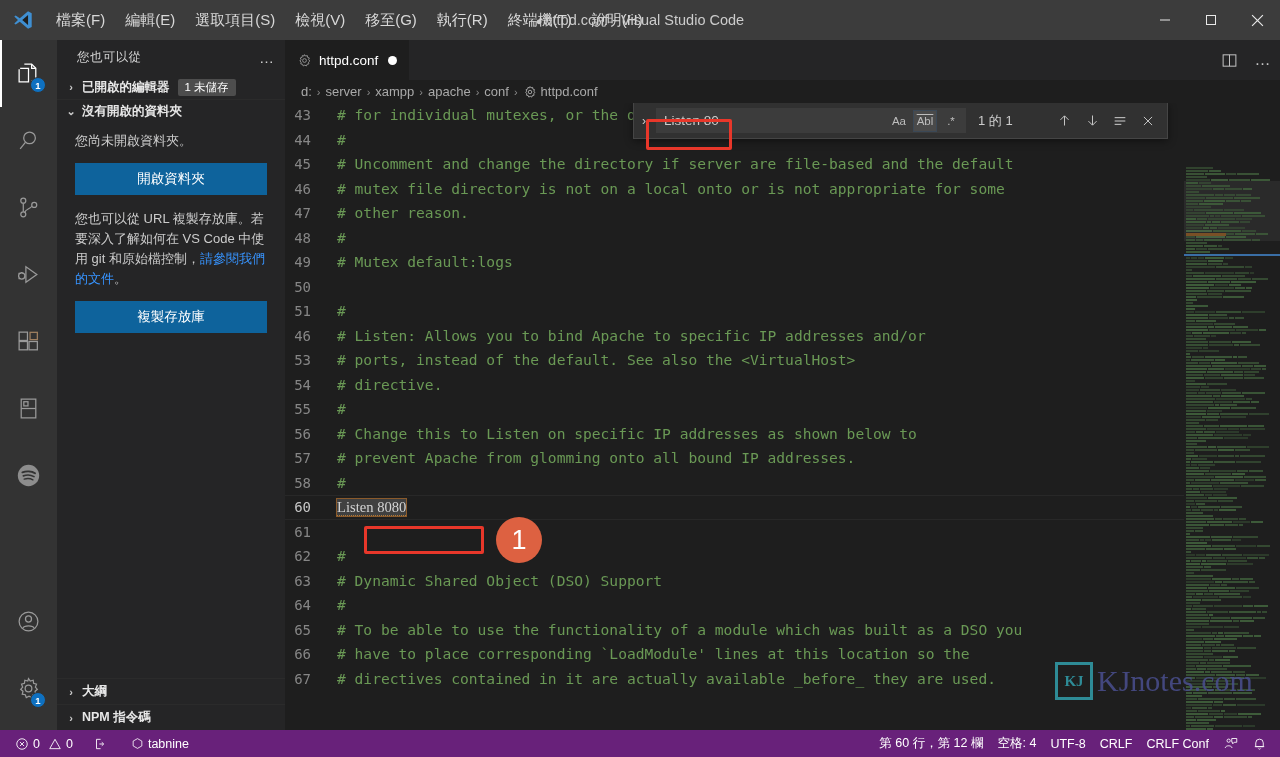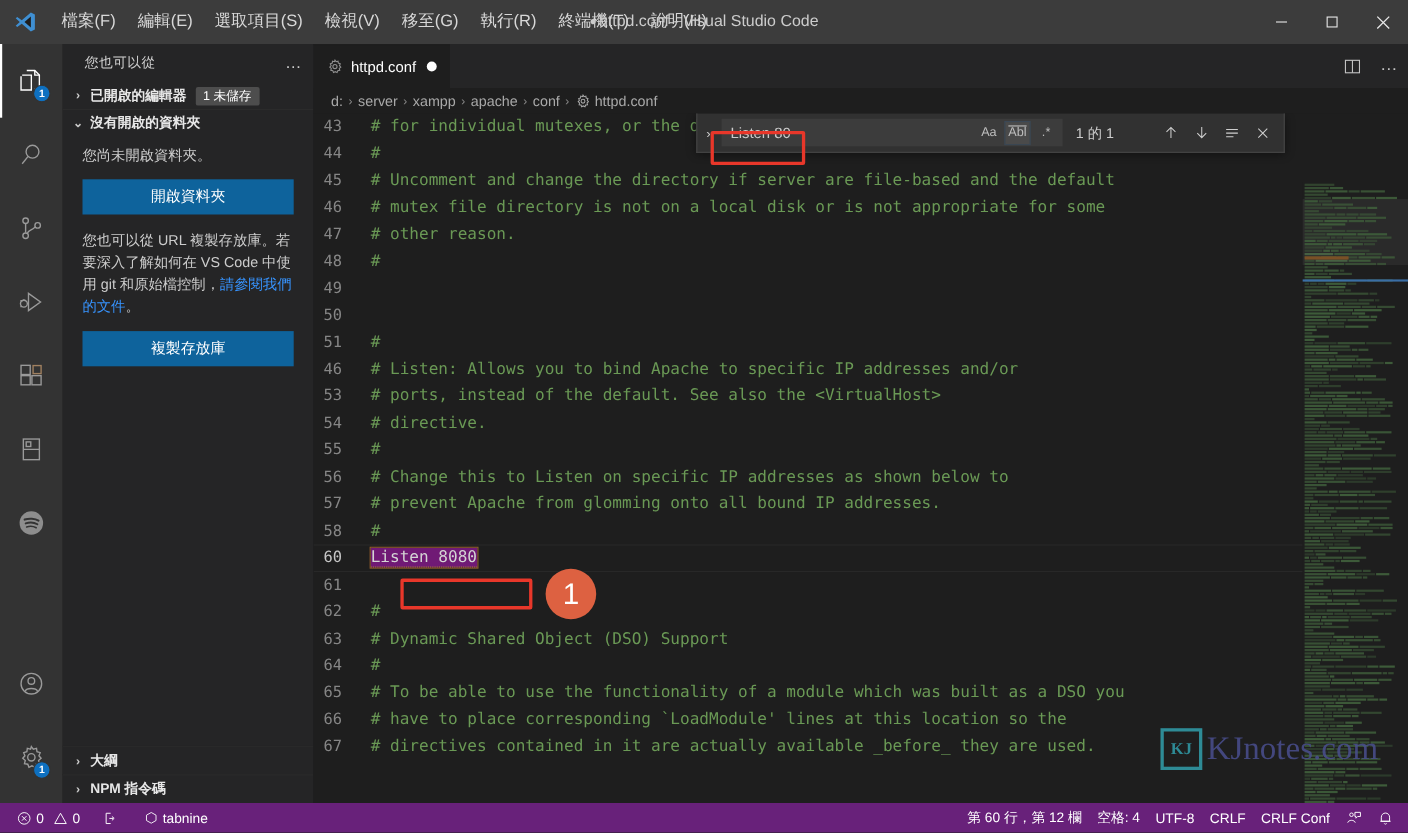--- a/index.html
+++ b/index.html
@@ -118,22 +118,23 @@
   }
   .crow .ctext { white-space: pre; color: #6a9955; }
   .crow.current .lnum { color: #c6c6c6; }
   .crow.current { background: transparent; }
   .crow.current::before, .crow.current::after {
     content: ""; position: absolute; left: 0; right: 0; height: 1px; background: #282828;
   }
   .crow.current::before { top: 0; }
   .crow.current::after { bottom: 0; }
   .find-match {
-    background: #701a75; outline: 1px solid #8a5a2b; color: #d4d4d4;
+    background: #404040; outline: 1px solid #8a5a2b; color: #d4d4d4;
     border-bottom: 1px dotted #b07a3a;
+    font-family: Liberation Serif, serif;
   }
 
   
   .minimap {
     position: absolute; top: 63px; right: 0; width: 96px; height: 627px;
     background: #1e1e1e; overflow: hidden;
   }
   .mm-line { height: 3px; display: flex; gap: 1px; padding-left: 2px; align-items: center; }
   .mm-seg { height: 2px; background: #3e5c3a; }
   .mm-slider { position: absolute; top: 15px; left: 0; width: 96px; height: 60px; background: rgba(121,121,121,0.14); }
@@ -397,32 +398,33 @@
           <div class="crow">
             <span class="lnum">44</span>
             <span class="ctext">#</span>
           </div>
           <div class="crow">
             <span class="lnum">45</span>
             <span class="ctext"># Uncomment and change the directory if server are file-based and the default</span>
           </div>
           <div class="crow">
             <span class="lnum">46</span>
-            <span class="ctext"># mutex file directory is not on a local disk or is not appropriate for some</span>
+            <span class="ctext"># mutex file directory is not on a local onto or is not appropriate for some</span>
           </div>
           <div class="crow">
             <span class="lnum">47</span>
             <span class="ctext"># other reason.</span>
           </div>
           <div class="crow">
             <span class="lnum">48</span>
             <span class="ctext">#</span>
           </div>
           <div class="crow">
             <span class="lnum">49</span>
+            <span class="ctext"># Mutex default:logs</span>
           </div>
           <div class="crow">
             <span class="lnum">50</span>
             <span class="ctext"></span>
           </div>
           <div class="crow">
             <span class="lnum">51</span>
             <span class="ctext">#</span>
           </div>
           <div class="crow">

